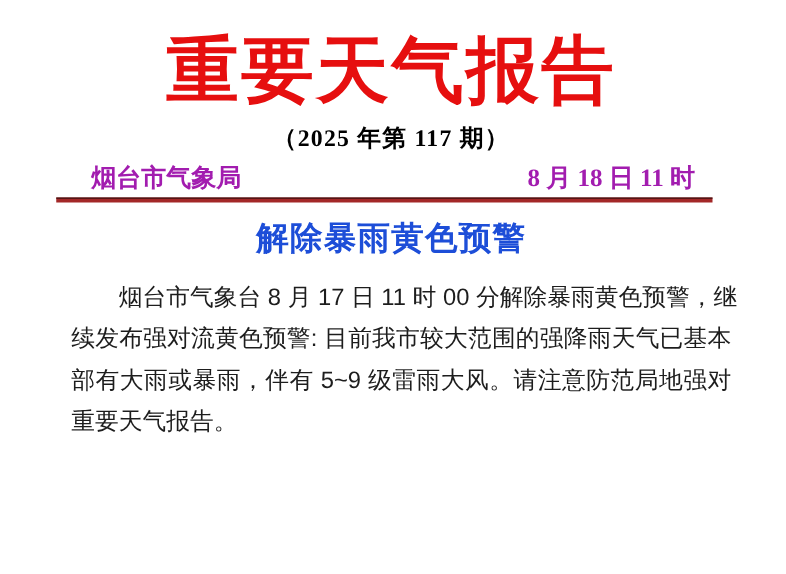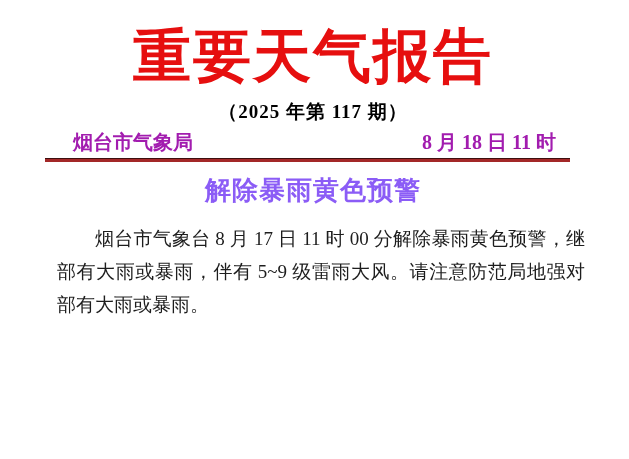--- a/index.html
+++ b/index.html
@@ -61,34 +61,34 @@
     border-top: 1px solid #3d0f0f;
   }
   .doc-heading {
     margin: 12px 0 0 0;
     text-align: center;
     font-family: "Liberation Sans", "DejaVu Sans", sans-serif;
     font-weight: bold;
     font-size: 26px;
     line-height: 32px;
     letter-spacing: 1px;
-    color: #8b5cf6;
+    color: #1d4ed8;
   }
   .body-block {
     margin: 16px 0 0 12px;
     width: 528px;
   }
   .body-line {
     font-size: 19px;
     line-height: 33px;
     color: var(--body-text, #1d1d1d);
     text-align: justify;
     text-align-last: justify;
     white-space: nowrap;
-    font-family: Liberation Serif, serif;
+    font-family: Liberation Sans, sans-serif;
   }
   .body-line.first { text-indent: 2em; }
   .body-line.last  { text-align-last: left; }
 </style>
 </head>
 <body>
 
 <div class="page">
   <h1 class="doc-title">重要天气报告</h1>
 
@@ -98,16 +98,17 @@
     <span class="issuer">烟台市气象局</span>
     <span class="datetime">8 月 18 日 11 时</span>
   </div>
 
   <div class="red-rule"></div>
 
   <h2 class="doc-heading">解除暴雨黄色预警</h2>
 
   <div class="body-block">
       <div class="body-line first">烟台市气象台 8 月 17 日 11 时 00 分解除暴雨黄色预警，继</div>
+      <div class="body-line">续发布强对流黄色预警: 目前我市较大范围的强降雨天气已基本</div>
       <div class="body-line">部有大雨或暴雨，伴有 5~9 级雷雨大风。请注意防范局地强对</div>
-      <div class="body-line last">部有大雨或暴雨。</div>
+      <div class="body-line last">重要天气报告。</div>
     </div>
 </div>
 
 </body></html>

